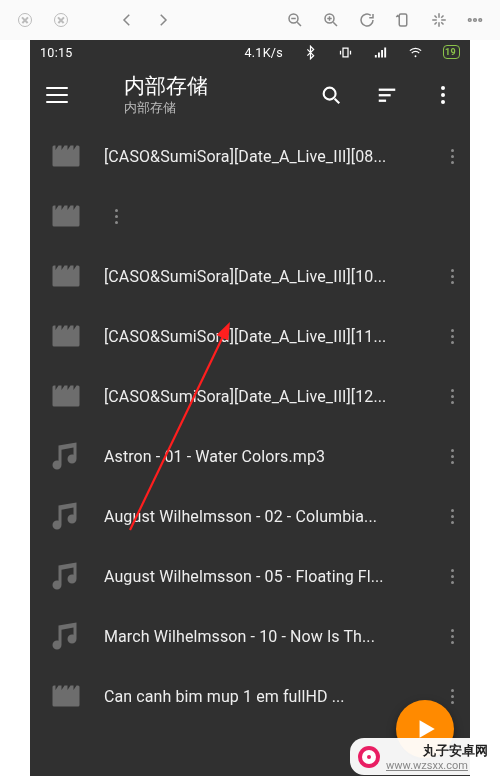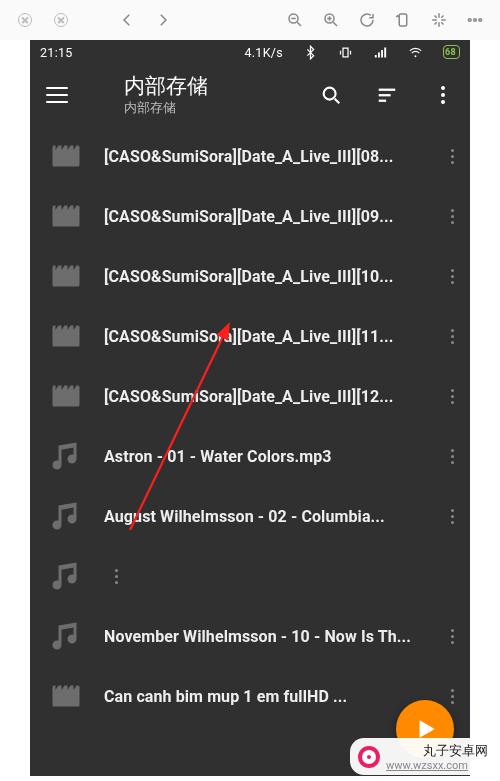--- a/index.html
+++ b/index.html
@@ -67,21 +67,20 @@
     .ab-icon svg { width: 22px; height: 22px; }
     .ab-dots { display:flex; flex-direction:column; gap:3px; align-items:center; }
     .ab-dots i { width:4px; height:4px; background:#fff; border-radius:50%; }
 
     .file-list { }
     .row {
       height: 60px;
       display: flex; align-items: center;
       padding: 0 6px 0 16px;
       gap: 18px;
-      font-weight: bold;
     }
     .thumb {
       width: 40px; height: 40px;
       display:flex; align-items:center; justify-content:center;
       color: #6d6d6d;
     }
     .thumb svg { width: 36px; height: 36px; fill:#6d6d6d; }
     .fname {
       flex: 1; min-width: 0;
       color: #eee; font-size: 16px;
@@ -123,21 +122,21 @@
     }
     .wm-logo::before {
       content:''; position:absolute; inset:4px;
       border-radius:50%; background:#fff;
     }
     .wm-logo::after {
       content:''; position:absolute; left:50%; top:50%;
       width:4px; height:4px; background:#e91e63; border-radius:50%;
       transform:translate(-50%,-50%);
     }
-    .wm-name { color:#222; font-weight:400;margin-left:37px; }
+    .wm-name { color:#222; font-weight:700;margin-left:37px; }
     .wm-url { color:#888; font-size:11px; display:block; line-height:1;text-decoration:underline; }
   </style>
 </head>
 <body>
 
 <div class="browser-toolbar">
   <div class="tb-icon">
       <span class="tb-circle-x"></span>
     </div>
   <div class="tb-icon">
@@ -192,21 +191,21 @@
         <circle cx="5" cy="12" r="1.8"></circle>
         <circle cx="12" cy="12" r="1.8"></circle>
         <circle cx="19" cy="12" r="1.8"></circle>
       </svg>
     </div>
 </div>
 
 <div class="phone-frame">
 
   <div class="status-bar">
-    <span>21:15</span>
+    <span>10:15</span>
     <div class="status-right">
       <span>4.1K/s</span>
       <span class="status-icon">
           <svg viewBox="0 0 24 24" fill="none" stroke="#fff" stroke-width="2">
             <path d="M7 7l10 10-5 5V2l5 5L7 17"></path>
           </svg>
         </span>
       <span class="status-icon">
           <svg viewBox="0 0 24 24" fill="none" stroke="#fff" stroke-width="2">
             <path d="M8 5h8v14H8zM4 9v6M20 9v6"></path>
@@ -218,21 +217,21 @@
           </svg>
         </span>
       <span class="status-icon">
           <svg viewBox="0 0 24 24" fill="none" stroke="#fff" stroke-width="2">
             <path d="M3 9c5-5 13-5 18 0"></path>
             <path d="M6 13c3.5-3.5 8.5-3.5 12 0"></path>
             <circle cx="12" cy="18" r="1.5" fill="#fff" stroke="none"></circle>
           </svg>
         </span>
       <span class="battery">
-          <span>68</span>
+          <span>19</span>
         </span>
     </div>
   </div>
 
   <div class="app-bar">
     <div class="hamburger">
         <span></span>
         <span></span>
         <span></span>
       </div>
@@ -276,21 +275,20 @@
           <i></i>
           <i></i>
         </div>
       </div>
       <div class="row">
         <div class="thumb">
           <svg viewBox="0 0 24 24">
             <path d="M4 5h16a1 1 0 0 1 1 1v12a1 1 0 0 1-1 1H4a1 1 0 0 1-1-1V6a1 1 0 0 1 1-1zm1 0v3l2-3H5zm4 0v3l2-3H9zm4 0v3l2-3h-2zm4 0v3l2-3h-2z"></path>
           </svg>
         </div>
-        <div class="fname">[CASO&amp;SumiSora][Date_A_Live_III][09...</div>
         <div class="row-dots">
           <i></i>
           <i></i>
           <i></i>
         </div>
       </div>
       <div class="row">
         <div class="thumb">
           <svg viewBox="0 0 24 24">
             <path d="M4 5h16a1 1 0 0 1 1 1v12a1 1 0 0 1-1 1H4a1 1 0 0 1-1-1V6a1 1 0 0 1 1-1zm1 0v3l2-3H5zm4 0v3l2-3H9zm4 0v3l2-3h-2zm4 0v3l2-3h-2z"></path>
@@ -354,33 +352,34 @@
           <i></i>
           <i></i>
         </div>
       </div>
       <div class="row">
         <div class="thumb">
           <svg viewBox="0 0 24 24">
             <path d="M9 18a3 3 0 1 1-3-3c.3 0 .7.1 1 .2V5l12-2v11a3 3 0 1 1-3-3c.3 0 .7.1 1 .2V6.4L9 7.8V18z"></path>
           </svg>
         </div>
+        <div class="fname">August Wilhelmsson - 05 - Floating Fl...</div>
         <div class="row-dots">
           <i></i>
           <i></i>
           <i></i>
         </div>
       </div>
       <div class="row">
         <div class="thumb">
           <svg viewBox="0 0 24 24">
             <path d="M9 18a3 3 0 1 1-3-3c.3 0 .7.1 1 .2V5l12-2v11a3 3 0 1 1-3-3c.3 0 .7.1 1 .2V6.4L9 7.8V18z"></path>
           </svg>
         </div>
-        <div class="fname">November Wilhelmsson - 10 - Now Is Th...</div>
+        <div class="fname">March Wilhelmsson - 10 - Now Is Th...</div>
         <div class="row-dots">
           <i></i>
           <i></i>
           <i></i>
         </div>
       </div>
       <div class="row">
         <div class="thumb">
           <svg viewBox="0 0 24 24">
             <path d="M4 5h16a1 1 0 0 1 1 1v12a1 1 0 0 1-1 1H4a1 1 0 0 1-1-1V6a1 1 0 0 1 1-1zm1 0v3l2-3H5zm4 0v3l2-3H9zm4 0v3l2-3h-2zm4 0v3l2-3h-2z"></path>

